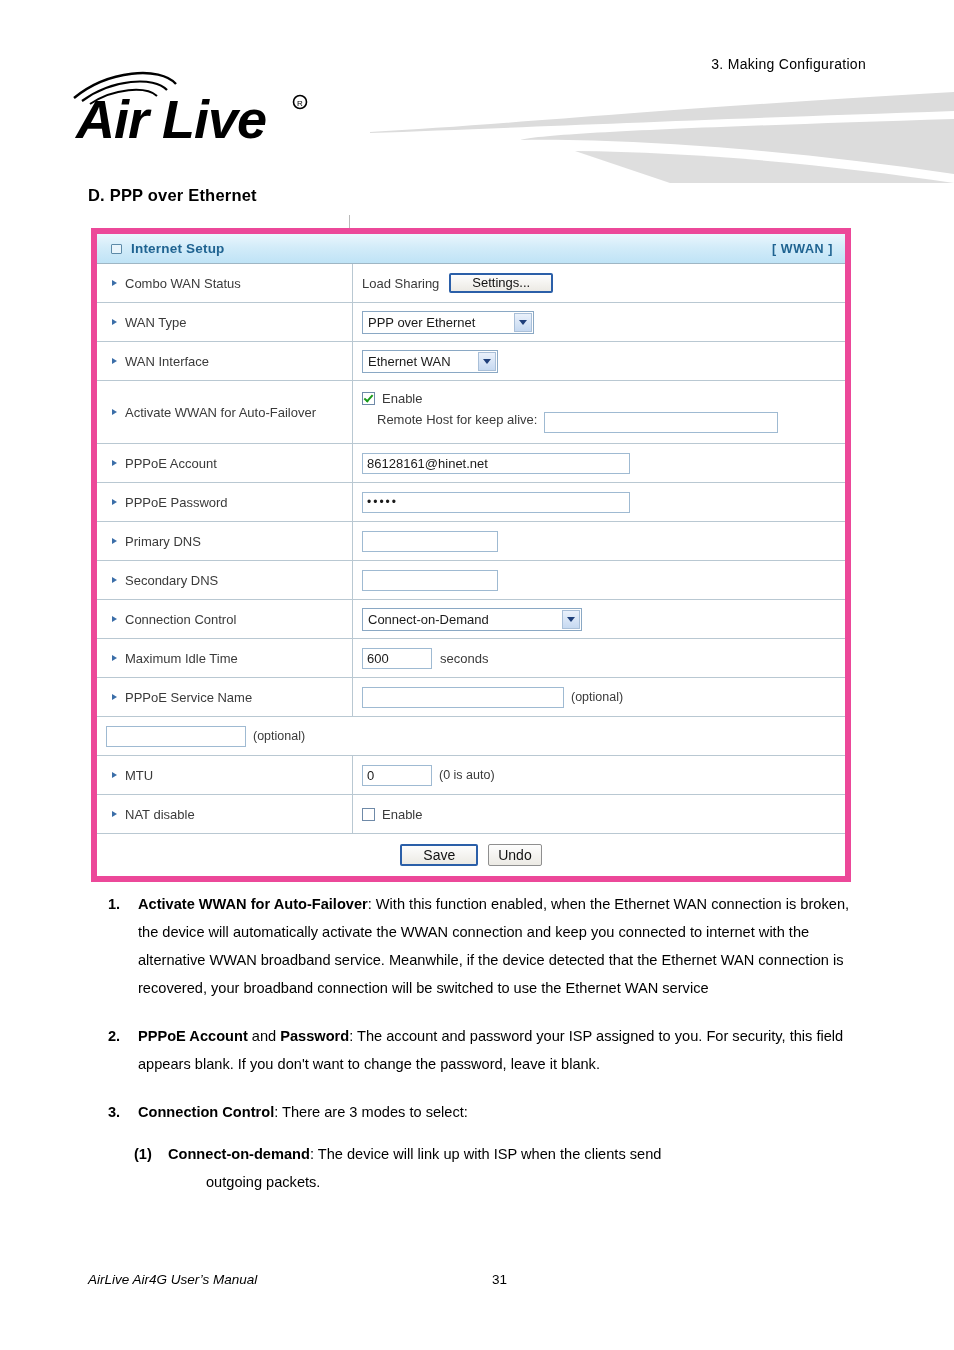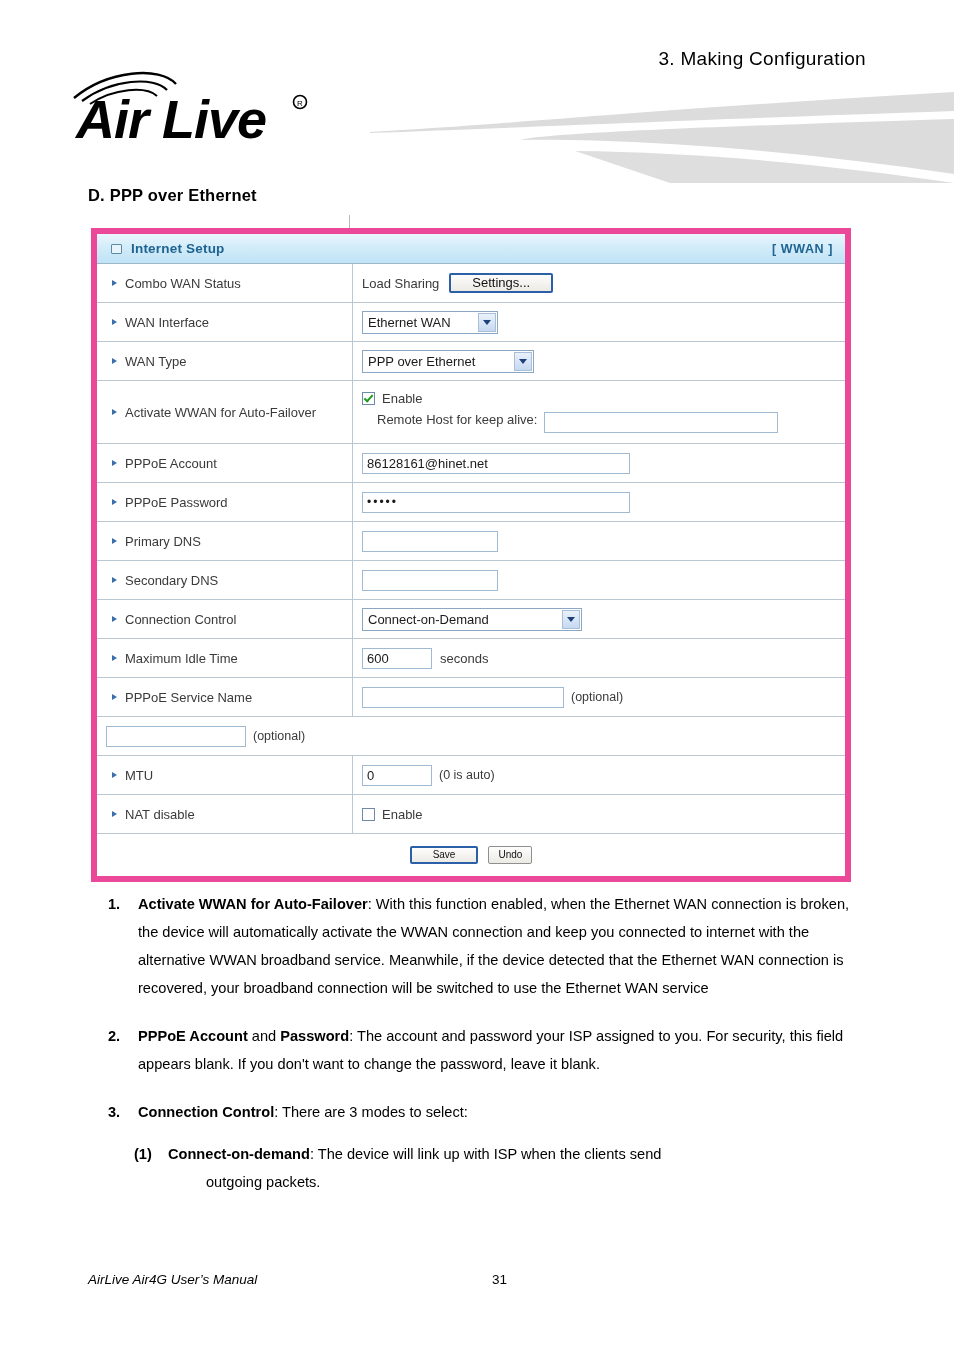--- a/index.html
+++ b/index.html
@@ -19,22 +19,22 @@
   
   .page-header {
     position: absolute;
     left: 0; top: 0;
     width: 954px;
     height: 180px;
   }
   .header-chapter {
     position: absolute;
     right: 88px;
-    top: 48px;
-    font-size: 19px;
+    top: 56px;
+    font-size: 14px;
     letter-spacing: 0.3px;
     color: #000;
     white-space: nowrap;
   }
   .swoosh-wrap {
     position: absolute;
     left: 370px;
     top: 78px;
     width: 584px;
     height: 105px;
@@ -250,21 +250,21 @@
   
   .btn-row {
     display: flex;
     align-items: center;
     justify-content: center;
     min-height: 42px;
     background: #fff;
   }
   .btn {
     font-family: "Liberation Sans", sans-serif;
-    font-size: 10px;
+    font-size: 14px;
     color: #111;
     background: linear-gradient(to bottom, #fdfdfd, #eceae4);
     border: 1px solid #8f8f8f;
     border-radius: 2px;
     padding: 2px 9px;
     margin: 0 5px;
     line-height: 1.15;
   }
   .btn.focused {
     border: 2px solid #2b5fa8;
@@ -377,40 +377,40 @@
     </div>
     <div class="row-field">
       <span>Load Sharing</span>
       <button class="btn btn-settings focused">Settings...</button>
     </div>
   </div>
 
   <div class="row">
     <div class="row-label">
       <span class="bullet"></span>
-      <span>WAN Interface</span>
-    </div>
-    <div class="row-field">
-      <div class="sel w-iface">
-        <span class="sel-text">Ethernet WAN</span>
+      <span>WAN Type</span>
+    </div>
+    <div class="row-field">
+      <div class="sel w-wantype">
+        <span class="sel-text">PPP over Ethernet</span>
         <span class="sel-arrow">
             <span class="chev"></span>
           </span>
       </div>
     </div>
   </div>
 
   <div class="row">
     <div class="row-label">
       <span class="bullet"></span>
-      <span>WAN Type</span>
-    </div>
-    <div class="row-field">
-      <div class="sel w-wantype">
-        <span class="sel-text">PPP over Ethernet</span>
+      <span>WAN Interface</span>
+    </div>
+    <div class="row-field">
+      <div class="sel w-iface">
+        <span class="sel-text">Ethernet WAN</span>
         <span class="sel-arrow">
             <span class="chev"></span>
           </span>
       </div>
     </div>
   </div>
 
   <div class="row tall">
     <div class="row-label">
       <span class="bullet"></span>

